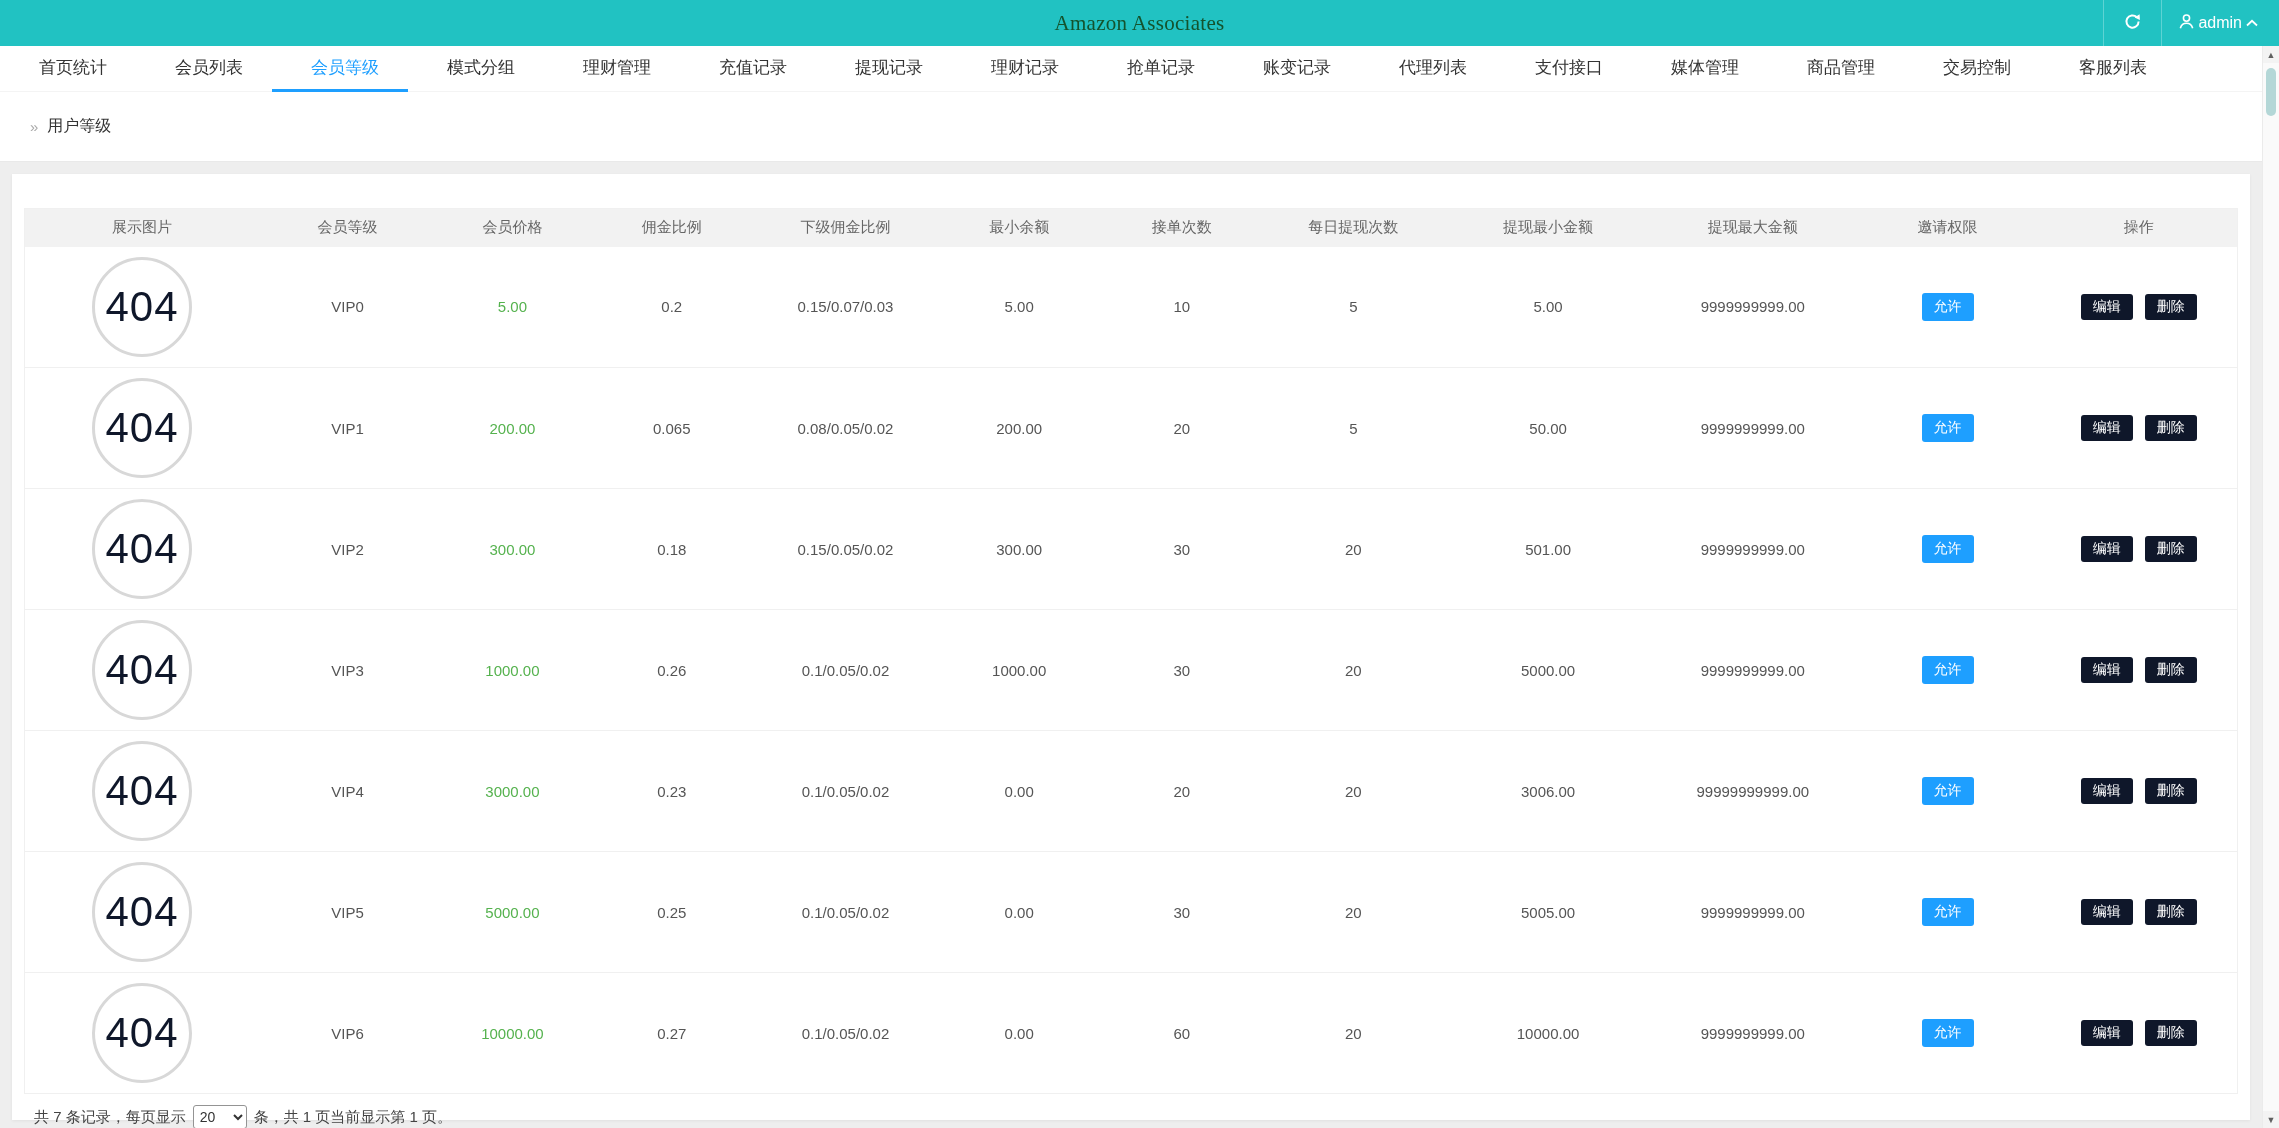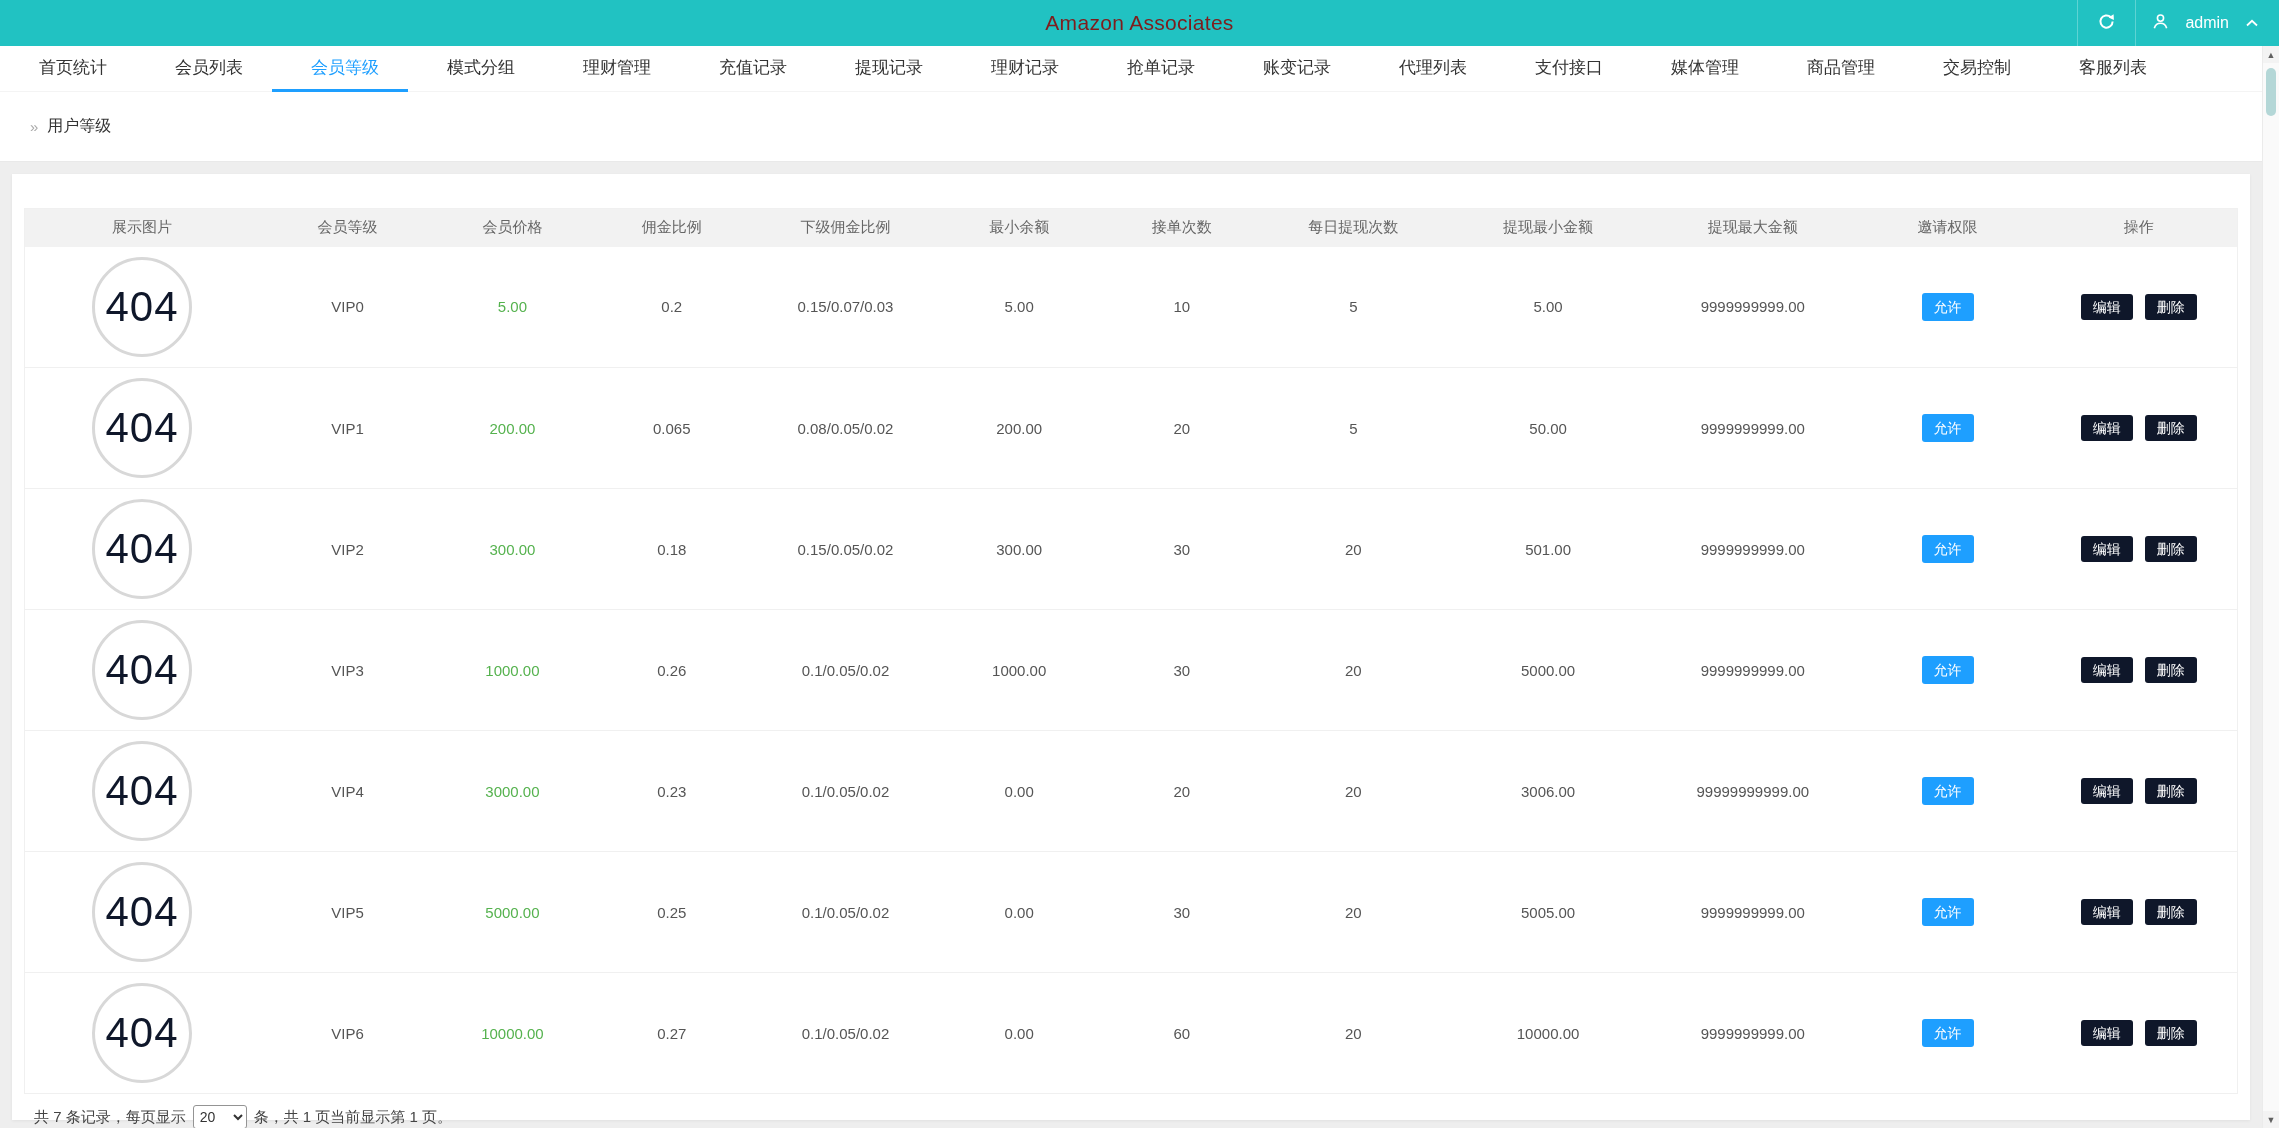--- a/index.html
+++ b/index.html
@@ -9,29 +9,29 @@
     font-family:"Liberation Sans","DejaVu Sans",sans-serif;
     background:#eeeeee;
   }
   .app { position:relative; width:2279px; height:1128px; }
 
   
   .hdr {
     height:46px; background:#21c2c2; position:relative;
     display:flex; align-items:center; justify-content:center;
   }
-  .hdr-title { color:#7f1d1d; font-size:21px; font-weight:400; letter-spacing:.3px; }
+  .hdr-title { color:#14532d; font-size:21px; font-weight:400; letter-spacing:.3px;font-family:Liberation Serif, serif; }
   .hdr-right { position:absolute; right:0; top:0; height:46px; display:flex; align-items:stretch; }
   .hdr-divider { width:1px; background:rgba(255,255,255,.28); }
   .refresh-btn {
     width:57px; background:transparent; border:none; cursor:pointer;
     display:flex; align-items:center; justify-content:center;
   }
   .user-menu {
-    display:flex; align-items:center; gap:16px; padding:0 20px 0 16px;
+    display:flex; align-items:center; gap:3px; padding:0 20px 0 16px;
     color:#fff; font-size:16px; cursor:pointer;
   }
 
   
   .nav {
     height:46px; width:2262px; background:#fff; display:flex;
     border-bottom:1px solid #f4f4f4;
   }
   .tab {
     width:136px; height:46px; display:flex; align-items:center; justify-content:center;
@@ -67,21 +67,21 @@
   .lvl td.price { color:#55b24e; }
 
   .circle404 {
     width:100px; height:100px; border:3px solid #d8d8d8; border-radius:50%;
     margin:0 auto; display:flex; align-items:center; justify-content:center;
     color:#0f172a; font-size:42px; font-weight:200; letter-spacing:1px;
   }
 
   .btn {
     border:none; border-radius:3px; color:#fff; font-size:14px;
-    padding:6px 12px; cursor:pointer; font-family:Liberation Sans, sans-serif; line-height:1;
+    padding:6px 12px; cursor:pointer; font-family:Liberation Serif, serif; line-height:1;
   }
   .btn-invite { background:#1E9FFF; padding:7px 12px; }
   .btn-edit   { background:#0f172a; margin-right:8px; }
   .btn-del    { background:#0f172a; }
 
   
   .pager {
     display:flex; align-items:center; gap:7px;
     padding:11px 10px; font-size:15px; color:#444;
   }

